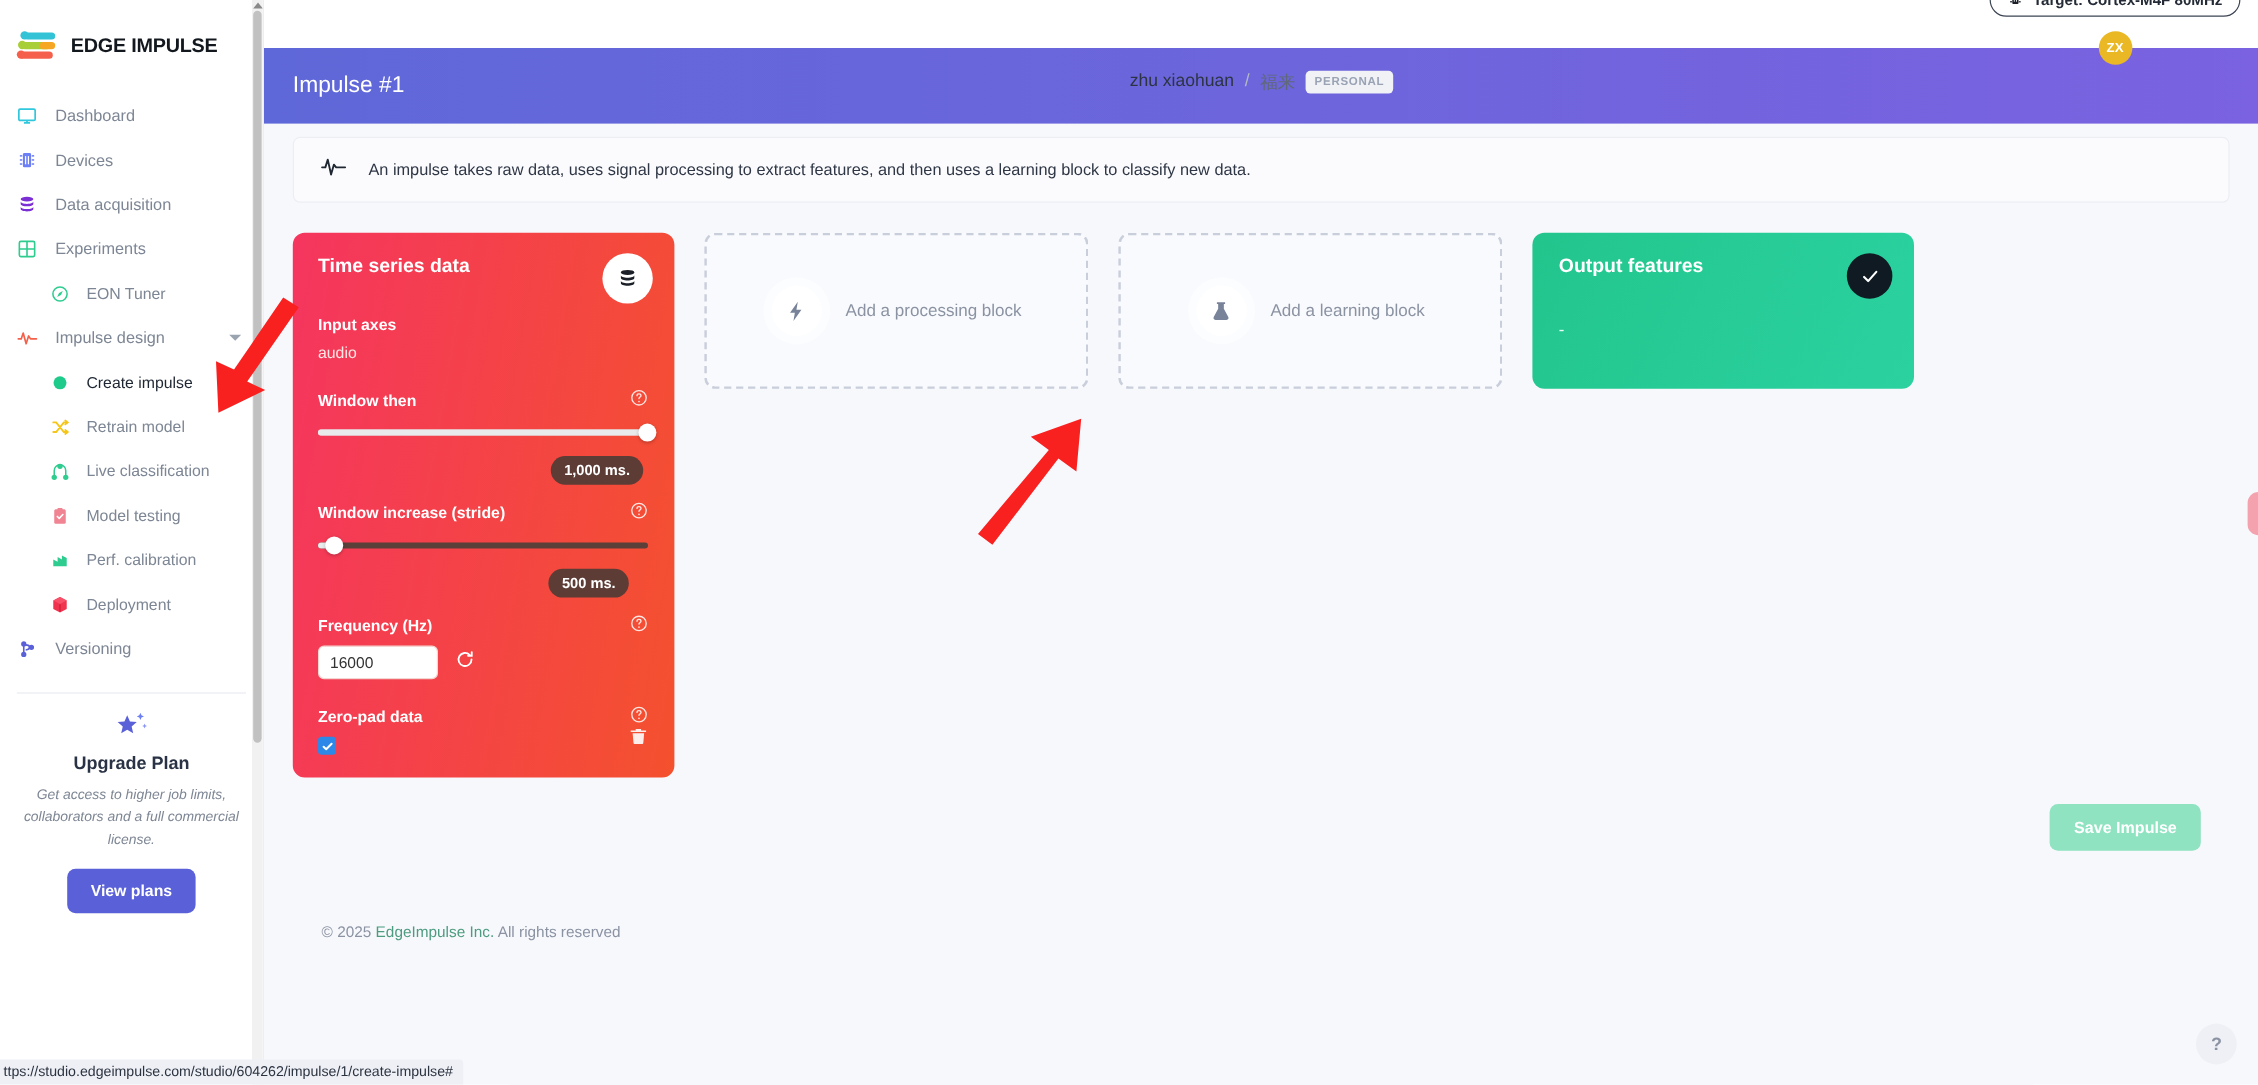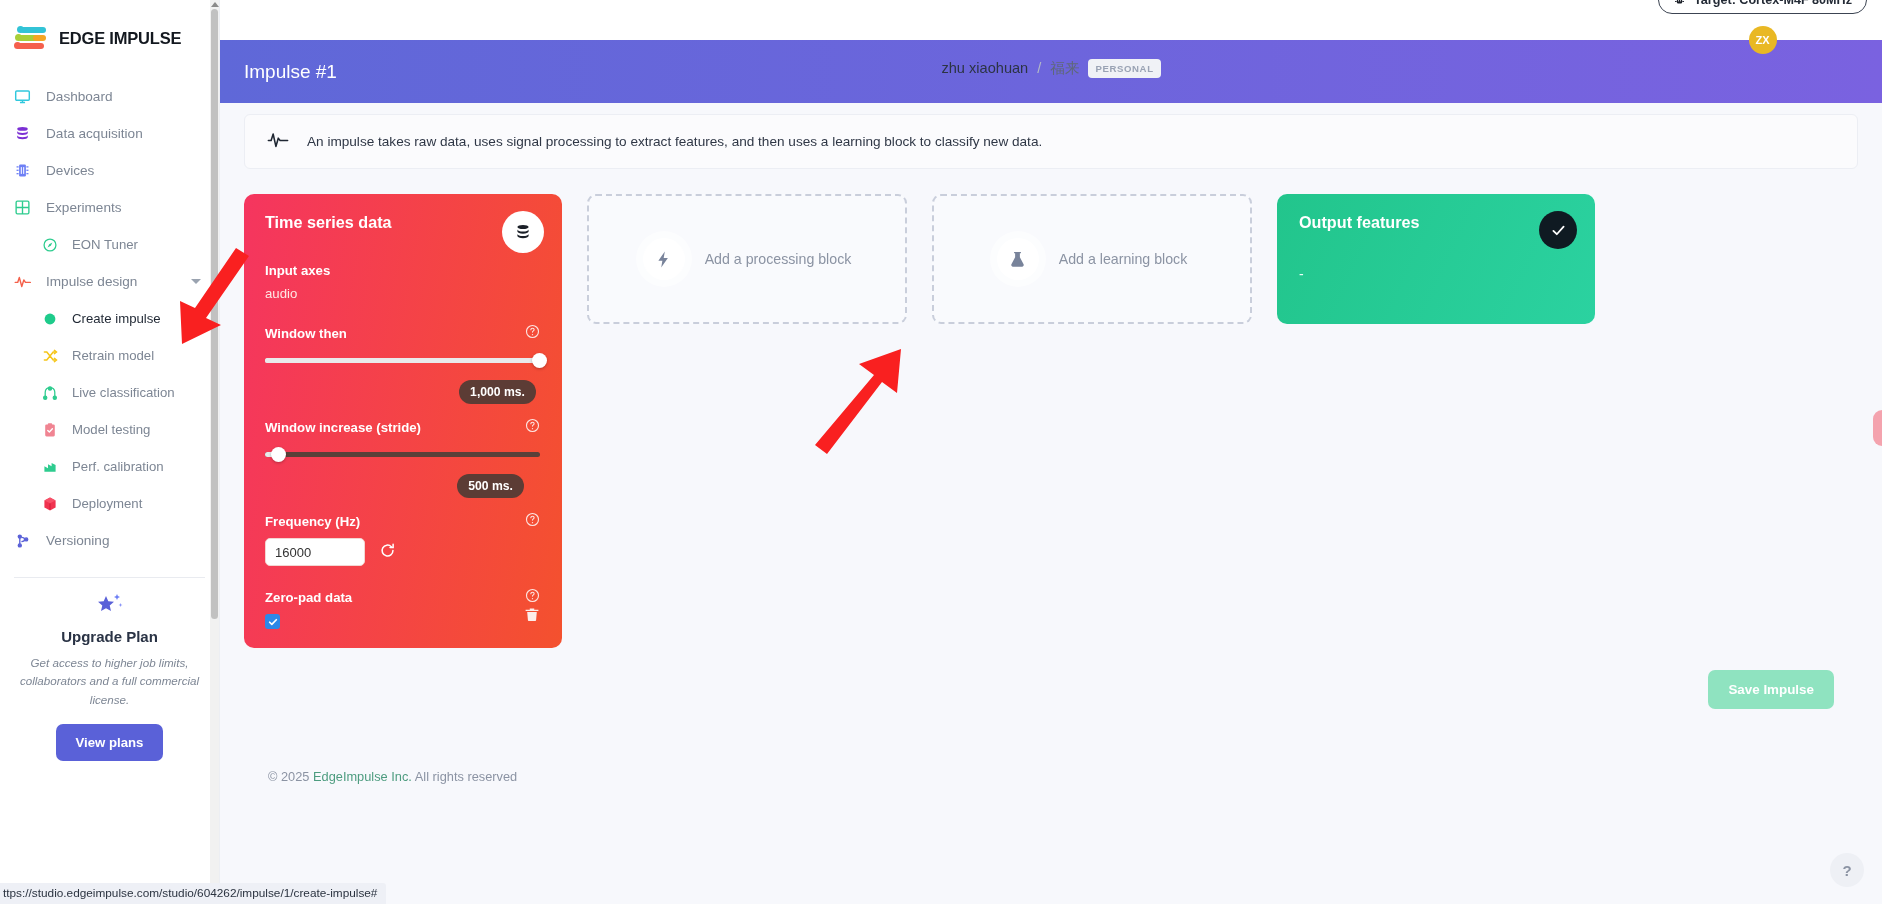--- a/index.html
+++ b/index.html
@@ -250,31 +250,20 @@
     <nav class="nav">
 
       <div class="nav-item">
         <span class="nav-icon">
           <svg width="17" height="17" viewBox="0 0 20 20" fill="none" stroke="#31c8dd" stroke-width="1.7">
             <rect x="2" y="3.5" width="16" height="11" rx="1.2"></rect>
               <path d="M7 17h6M10 14.5v2.5"></path>
           </svg>
         </span>
         <span class="nav-label">Dashboard</span>
-      </div>
-
-      <div class="nav-item">
-        <span class="nav-icon">
-          <svg width="17" height="17" viewBox="0 0 20 20" fill="#7b2fd4">
-            <ellipse cx="10" cy="4.6" rx="6.2" ry="2.3"></ellipse>
-            <path d="M3.8 7v2.4c0 1.27 2.78 2.3 6.2 2.3s6.2-1.03 6.2-2.3V7c0 1.27-2.78 2.3-6.2 2.3S3.8 8.27 3.8 7z"></path>
-            <path d="M3.8 12v2.4c0 1.27 2.78 2.3 6.2 2.3s6.2-1.03 6.2-2.3V12c0 1.27-2.78 2.3-6.2 2.3S3.8 13.27 3.8 12z"></path>
-          </svg>
-        </span>
-        <span class="nav-label">Data acquisition</span>
       </div>
 
       <div class="nav-item">
         <span class="nav-icon">
           <svg width="17" height="17" viewBox="0 0 20 20">
             <rect x="6" y="3" width="8" height="14" rx="1.4" fill="#6d7ff5"></rect>
             <g fill="#6d7ff5">
                 <rect x="3" y="5" width="2.4" height="1.5"></rect>
                 <rect x="3" y="9" width="2.4" height="1.5"></rect>
                 <rect x="3" y="13" width="2.4" height="1.5"></rect>
@@ -282,20 +271,31 @@
                 <rect x="14.6" y="9" width="2.4" height="1.5"></rect>
                 <rect x="14.6" y="13" width="2.4" height="1.5"></rect>
               </g>
             <g fill="#ffffff">
                 <rect x="8" y="6" width="1.2" height="8"></rect>
                 <rect x="10.8" y="6" width="1.2" height="8"></rect>
               </g>
           </svg>
         </span>
         <span class="nav-label">Devices</span>
+      </div>
+
+      <div class="nav-item">
+        <span class="nav-icon">
+          <svg width="17" height="17" viewBox="0 0 20 20" fill="#7b2fd4">
+            <ellipse cx="10" cy="4.6" rx="6.2" ry="2.3"></ellipse>
+            <path d="M3.8 7v2.4c0 1.27 2.78 2.3 6.2 2.3s6.2-1.03 6.2-2.3V7c0 1.27-2.78 2.3-6.2 2.3S3.8 8.27 3.8 7z"></path>
+            <path d="M3.8 12v2.4c0 1.27 2.78 2.3 6.2 2.3s6.2-1.03 6.2-2.3V12c0 1.27-2.78 2.3-6.2 2.3S3.8 13.27 3.8 12z"></path>
+          </svg>
+        </span>
+        <span class="nav-label">Data acquisition</span>
       </div>
 
       <div class="nav-item">
         <span class="nav-icon">
           <svg width="17" height="17" viewBox="0 0 20 20" fill="none" stroke="#2ecc8f" stroke-width="1.6">
             <rect x="2.5" y="2.5" width="15" height="15" rx="1.5"></rect>
               <path d="M2.5 10h15M10 2.5v15"></path>
           </svg>
         </span>
         <span class="nav-label">Experiments</span>

